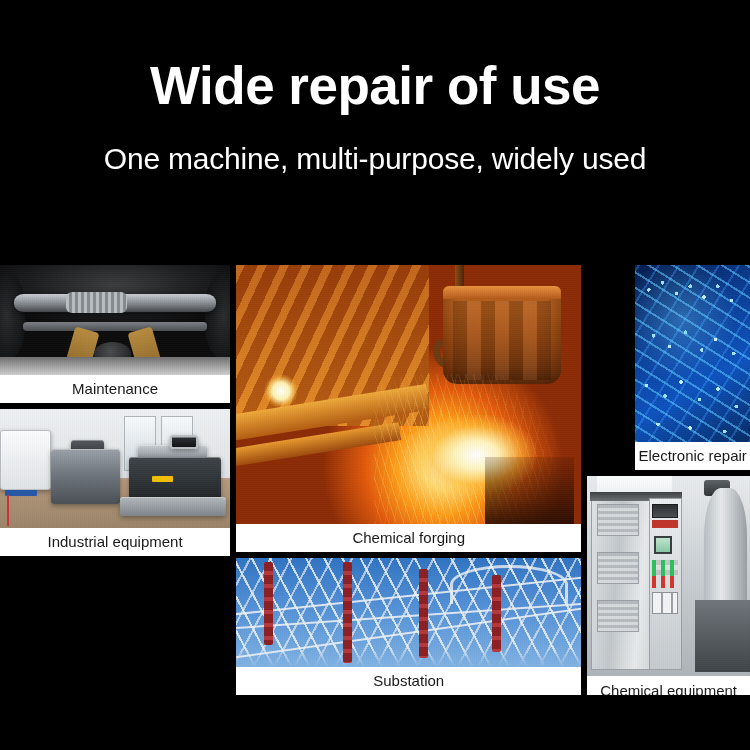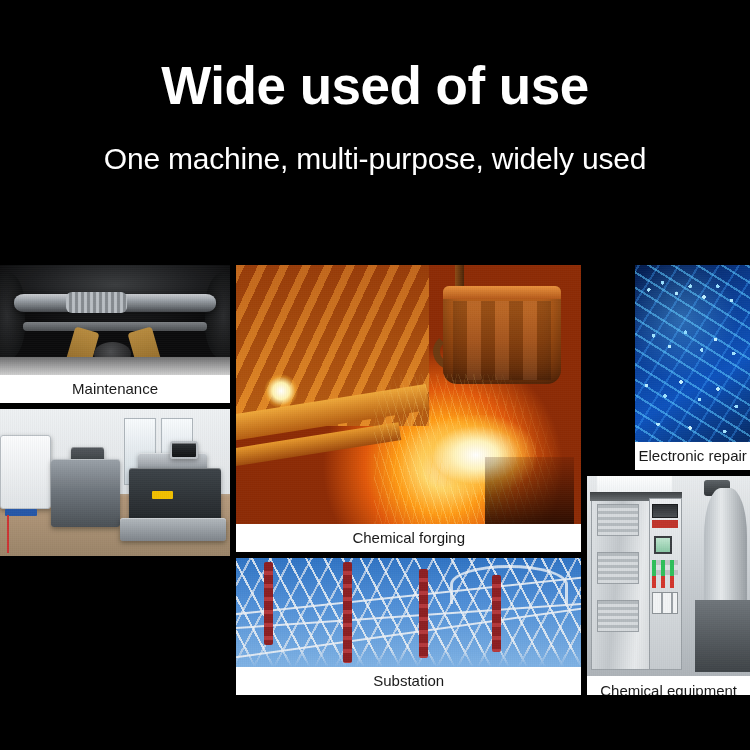--- a/index.html
+++ b/index.html
@@ -420,21 +420,21 @@
     content:""; position:absolute; inset:0; pointer-events:none;
     background:
       repeating-linear-gradient(0deg, rgba(255,255,255,.018) 0 1px, transparent 1px 2px),
       repeating-linear-gradient(90deg, rgba(0,0,0,.020) 0 1px, transparent 1px 2px);
   }
 </style>
 </head>
 <body>
 
 <div class="header">
-  <div class="headline">Wide used of use</div>
+  <div class="headline">Wide repair of use</div>
   <div class="subhead">One machine, multi-purpose, widely used</div>
 </div>
 
 <div class="gallery">
 
   <div class="col col-left">
 
     <div class="tile t-maintenance">
       <div class="photo ph-maint">
         <div class="tyreL"></div>
@@ -458,20 +458,21 @@
         <div class="mach m-mid2"></div>
         <div class="mach m-mid"></div>
         <div class="mach m-right2"></div>
         <div class="mach m-right"></div>
         <div class="mach mon"></div>
         <div class="mach base"></div>
         <div class="ylw"></div>
         <div class="blue"></div>
         <div class="hose"></div>
       </div>
+      <div class="caption">Industrial equipment</div>
     </div>
 
   </div>
 
   <div class="col col-mid">
 
     <div class="tile t-alchemy">
       <div class="photo ph-forge">
         <div class="beamwall"></div>
         <div class="hook"></div>

